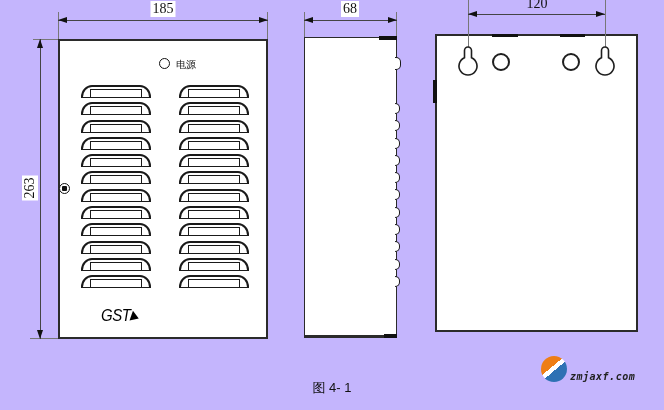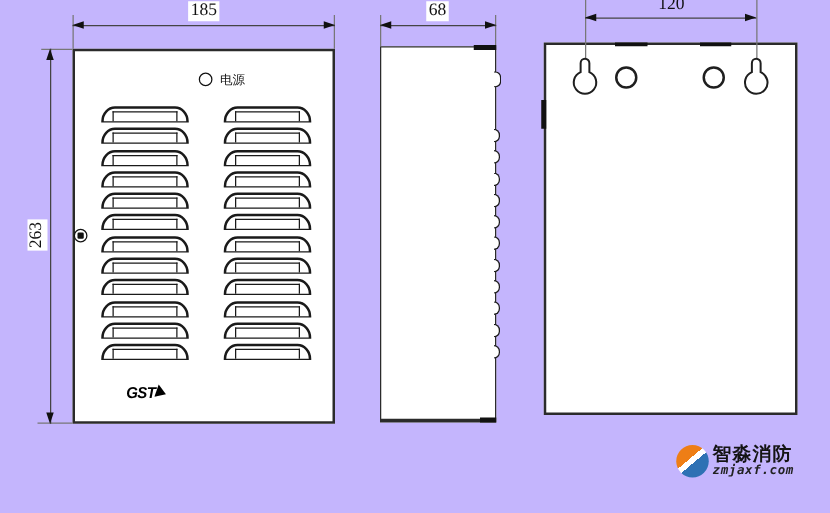--- a/index.html
+++ b/index.html
@@ -29,21 +29,21 @@
     border-radius:11px 11px 0 0 / 12px 12px 0 0;background:#fff;
   }
   .louver::before{
     content:'';position:absolute;left:7px;right:7px;top:2px;bottom:0;
     border:1px solid #1a1a1a;border-bottom:none;
   }
   .power-led{position:absolute;width:11px;height:11px;border:1.5px solid #111;border-radius:50%;background:#fff;box-sizing:border-box;}
   .power-label{position:absolute;font-size:10px;color:#111;line-height:1;}
   .lock{position:absolute;width:11px;height:11px;border:1.5px solid #111;border-radius:50%;box-sizing:border-box;background:#fff;}
   .lock::after{content:'';position:absolute;left:2px;top:2px;right:2px;bottom:2px;background:#111;border-radius:1px;}
-  .gst-logo{position:absolute;font-weight:bold;font-style:italic;font-size:12px;letter-spacing:-0.5px;color:#000;line-height:1;transform:scaleY(1.05);}
+  .gst-logo{position:absolute;font-weight:normal;font-style:italic;font-size:15px;letter-spacing:-0.5px;color:#000;line-height:1;transform:scaleY(1.05);}
   .gst-mark{display:inline-block;width:0;height:0;border-top:5px solid transparent;border-bottom:5px solid transparent;border-left:8px solid #000;margin-left:1px;transform:translateY(1px) rotate(20deg);}
   
   .bump-col{position:absolute;display:flex;flex-direction:column;gap:6.3px;width:5px;}
   .bump{height:11px;flex:none;border:1.5px solid #1a1a1a;border-left:none;border-radius:0 5px 5px 0;background:#fff;box-sizing:border-box;}
   .black-mark{position:absolute;background:#111;}
   
   .hole{position:absolute;width:18px;height:18px;border:2px solid #1f1f1f;border-radius:50%;box-sizing:border-box;background:#fff;}
   .keyhole-svg{position:absolute;}
   
   .caption{position:absolute;left:0;right:0;text-align:center;font-size:13px;color:#111;}
@@ -158,18 +158,18 @@
     <path d="M8.5,12.7 L8.5,5.5 A3.5,3.5 0 0 1 15.5,5.5 L15.5,12.7 A9,9 0 1 1 8.5,12.7 Z" fill="#fff" stroke="#1f1f1f" stroke-width="1.6"></path>
   </svg>
 
   <div class="hole" style="left:492px;top:53px;"></div>
   <div class="hole" style="left:562px;top:53px;"></div>
 
   <div class="black-mark" style="left:492px;top:34px;width:26px;height:3px;"></div>
   <div class="black-mark" style="left:560px;top:34px;width:25px;height:3px;"></div>
   <div class="black-mark" style="left:433px;top:80px;width:4px;height:23px;"></div>
 
+  <div class="caption" style="top:379px;">图 4- 1</div>
 
   <div class="wm-logo" style="left:541px;top:356px;"></div>
-  <div class="wm-brand" style="left:570px;top:354px;">智淼消防</div>
   <div class="wm-site" style="left:570px;top:371px;">zmjaxf.com</div>
 
 </div>
 
 </body></html>

